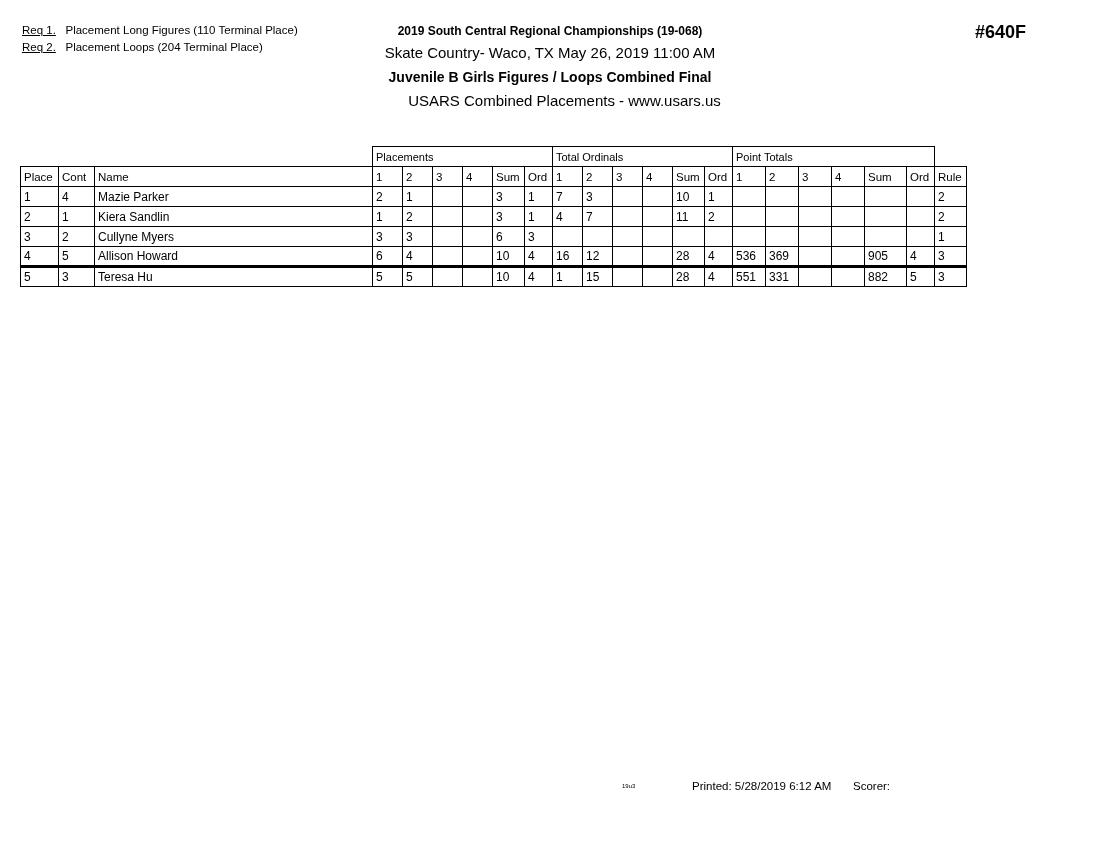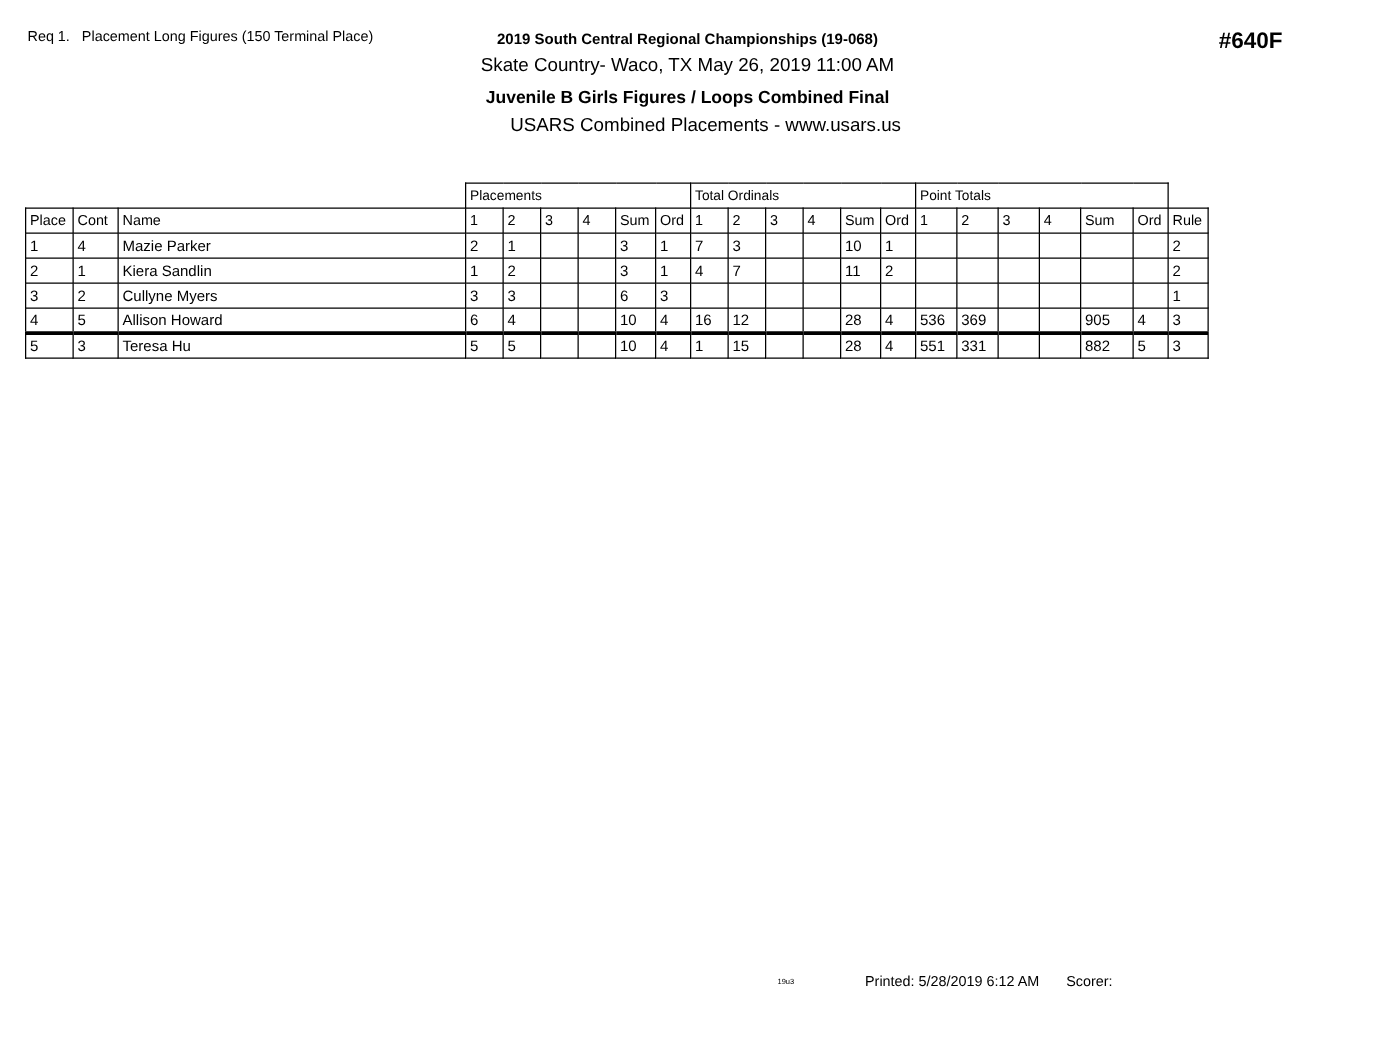--- a/index.html
+++ b/index.html
@@ -18,21 +18,21 @@
 
   
   .req-block {
     position: absolute;
     left: 22px;
     top: 22px;
     font-size: 11.5px;
     line-height: 17px;
     white-space: nowrap;
   }
-  .req-line span.req-label { display: inline-block; }
+  .req-line span.req-label { display: inline-block; text-decoration: underline; }
 
   .title-block {
     position: absolute;
     left: 0;
     top: 20px;
     width: 1100px;
     text-align: center;
   }
   .title-1 {
     font-size: 12px;
@@ -148,21 +148,26 @@
     top: 0px;
   }
 </style>
 </head>
 <body>
 
 <div class="req-block">
   <div class="req-line">
     <span class="req-label">Req  1.</span>
     &nbsp;
-    <span>Placement Long Figures (150 Terminal Place)</span>
+    <span>Placement Long Figures (110 Terminal Place)</span>
+  </div>
+  <div class="req-line">
+    <span class="req-label">Req  2.</span>
+    &nbsp;
+    <span>Placement Loops (204 Terminal Place)</span>
   </div>
 </div>
 
 <div class="title-block">
   <div class="title-1">2019 South Central Regional Championships (19-068)</div>
   <div class="title-2">Skate Country- Waco, TX  May 26, 2019  11:00 AM</div>
   <div class="title-3">Juvenile B Girls Figures / Loops Combined Final</div>
   <div class="title-4">USARS Combined Placements - www.usars.us</div>
 </div>
 

